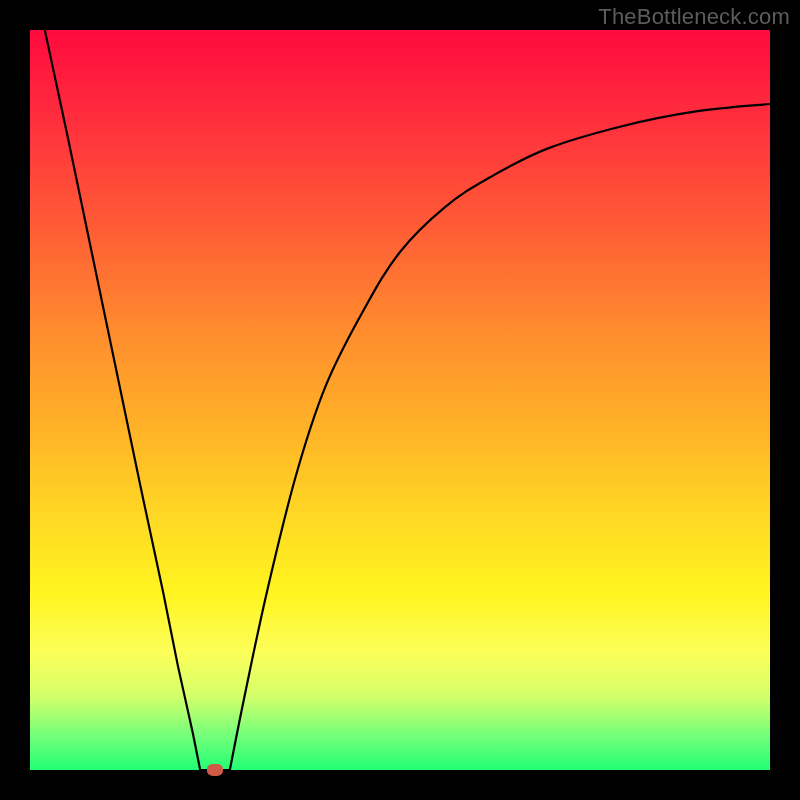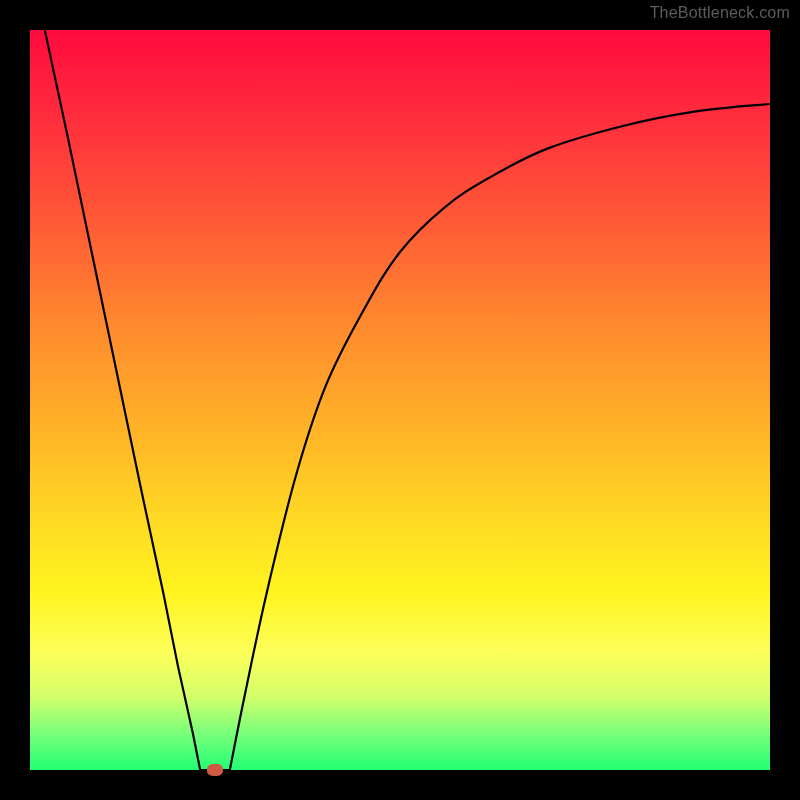--- a/index.html
+++ b/index.html
@@ -38,21 +38,21 @@
       #d4ff6a 90%,
       #7aff7a 95%,
       #22ff73 100%
     );
   }
   .watermark {
     position: absolute;
     top: 4px;
     right: 10px;
     color: #5c5c5c;
-    font-size: 16px;
+    font-size: 22px;
     font-weight: 500;
     letter-spacing: 0.2px;
     z-index: 5;
   }
   svg.curve {
     position: absolute;
     left: 0;
     top: 0;
     width: 740px;
     height: 740px;

